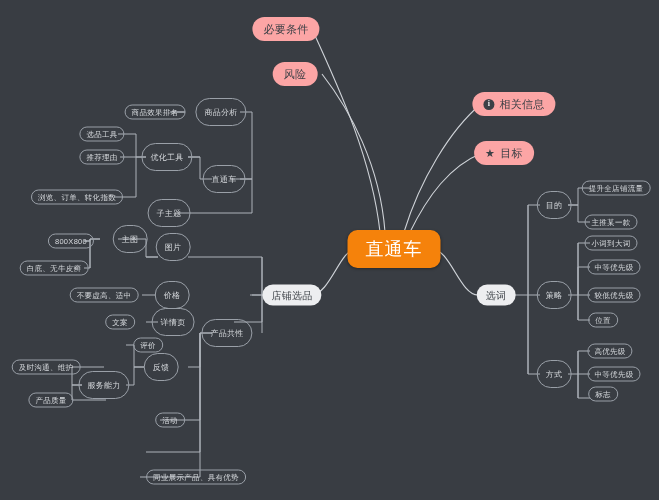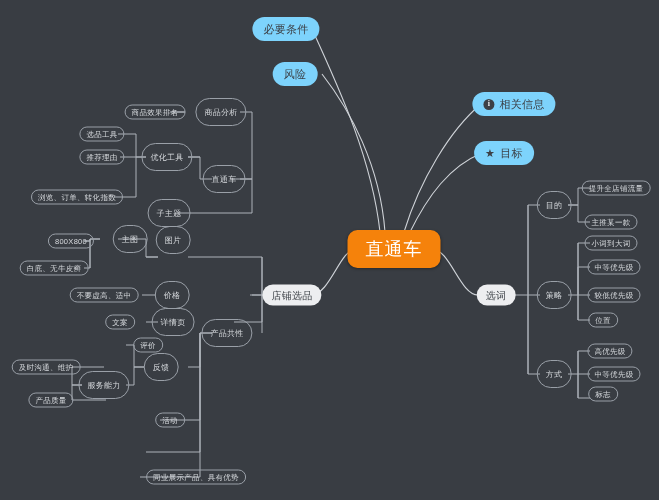--- a/index.html
+++ b/index.html
@@ -20,21 +20,21 @@
     border-radius:999px;
     color:#d7dade;
     background:transparent;
     white-space:nowrap;
     letter-spacing:0.3px;
     transform:translate(-50%,-50%);
   }
   .node.leaf{font-size:7.5px;padding:0 6px;height:15px;text-align:center;}
   .node.mid{font-size:8px;padding:0 8px;height:28px;}
   .node.light{
-    background:#7dd3fc;
+    background:#fca5a5;
     border:none;
     color:#3c4046;
     font-size:11px;
     height:24px;
     padding:0 11px;
     font-weight:normal;
   }
   .node.pill-sm{
     background:#edeef0;border:none;color:#3c4046;
     font-size:10px;height:21px;padding:0 9px;
@@ -195,21 +195,21 @@
     <span>浏览、订单、转化指数</span>
   </div>
   <div class="node mid" style="left:169px;top:213px;">
     <span>子主题</span>
   </div>
 
   <div class="node pill-sm" style="left:292px;top:295px;">
     <span>店铺选品</span>
   </div>
 
-  <div class="node mid" style="left:173px;top:240px;">
+  <div class="node mid" style="left:173px;top:247px;">
     <span>图片</span>
   </div>
   <div class="node mid" style="left:130px;top:239px;">
     <span>主图</span>
   </div>
   <div class="node leaf" style="left:71px;top:241px;">
     <span>800X800</span>
   </div>
   <div class="node leaf" style="left:54px;top:268px;">
     <span>白底、无牛皮癣</span>

